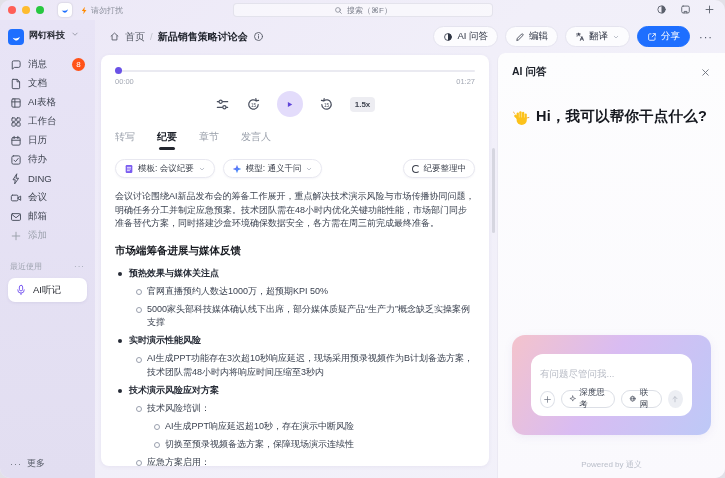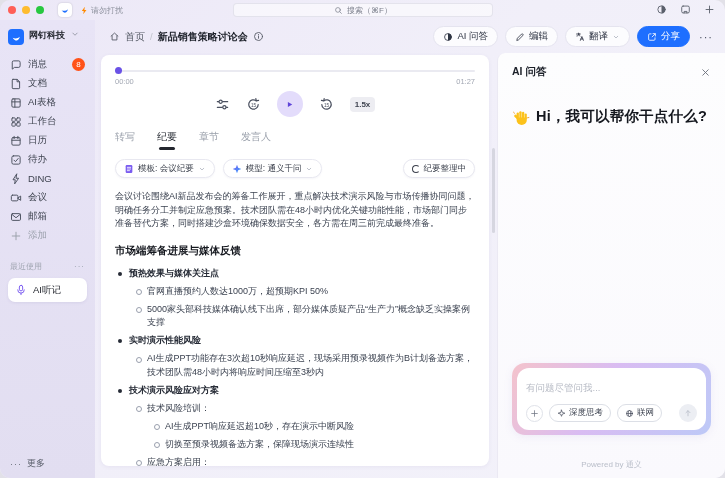--- a/index.html
+++ b/index.html
@@ -83,21 +83,21 @@
   .pc-icn { width:15px; height:15px; }
   .pc-icn text { stroke:none; fill:#4b5160; font-family:"Liberation Sans",sans-serif; }
   .play-btn { width:26px; height:26px; border-radius:50%; background:#e3dcfb; display:flex; align-items:center; justify-content:center; }
   .play-btn svg { fill:#5f45d9; stroke:none; width:11px; height:11px; }
   .speed { height:15px; border-radius:4px; background:#ededf2; color:#3f4450; font-size:8px; font-weight:bold;
            display:flex; align-items:center; padding:0 5px; }
 
   
   .tabs { display:flex; gap:22px; margin-top:13px; }
   .tab { font-size:10px; color:#9aa0ab; position:relative; padding-bottom:6px; }
-  .tab.active { color:#1c2029; font-weight:normal; }
+  .tab.active { color:#1c2029; font-weight:bold; }
   .tab.active::after { content:""; position:absolute; left:50%; transform:translateX(-50%); bottom:0;
                        width:16px; height:3px; border-radius:2px; background:#23262e; }
 
   
   .chips-row { display:flex; align-items:flex-start; gap:8px; margin-top:9px; }
   .chip { height:19px; border-radius:10px; border:1px solid #e8e8f0; background:#fff;
           box-shadow:0 1px 2px rgba(80,70,140,.05); display:flex; align-items:center; gap:4px;
           padding:0 8px; font-size:8.5px; color:#3c414d; }
   .chip .cicon { width:10px; height:10px; }
   .chip .chev { width:8px; height:8px; color:#9aa0ae; }
@@ -123,21 +123,21 @@
   .panel-hd { display:flex; align-items:center; justify-content:space-between; margin-top:12px; }
   .panel-title { font-size:10.5px; font-weight:bold; color:#1b1f28; }
   .panel-close { width:11px; height:11px; color:#6a6f7b; }
   .greeting { display:flex; align-items:center; gap:6px; margin-top:28px; }
   .greeting .hand { width:18px; height:16px; }
   .greeting .gtxt { font-size:14.5px; font-weight:bold; color:#15181f; letter-spacing:.2px; }
   .sug-list { margin-top:22px; }
   .sug { display:table; background:#f3f3f7; border-radius:13px; padding:6px 12px; margin-bottom:12px;
          font-size:9.5px; color:#333a4a; }
   .panel-spacer { flex:1; }
-  .inputwrap { border-radius:13px; padding:5px;
+  .inputwrap { border-radius:13px; padding:19px;
                background:linear-gradient(120deg,#f4c3cc 0%,#d9bcf2 45%,#bdc9f7 100%); box-shadow:0 2px 8px rgba(140,120,200,.10); }
   .input-inner { background:#fff; border-radius:12px; padding:9px 9px 8px 9px; }
   .ai-input { width:100%; border:none; outline:none; font-size:9.5px; color:#30374a;
               font-family:"Liberation Sans","DejaVu Sans",sans-serif; background:transparent; }
   .ai-input::placeholder { color:#b6bac4; }
   .input-tools { display:flex; align-items:center; gap:6px; margin-top:9px; }
   .round-btn { width:17px; height:17px; border-radius:50%; border:1px solid #dfe2e9; color:#6b7280;
                display:flex; align-items:center; justify-content:center; background:#fff; }
   .round-btn .icn { width:9px; height:9px; }
   .tool-chip { height:18px; border-radius:9px; border:1px solid #dcdfe6; background:#fff; display:flex;

